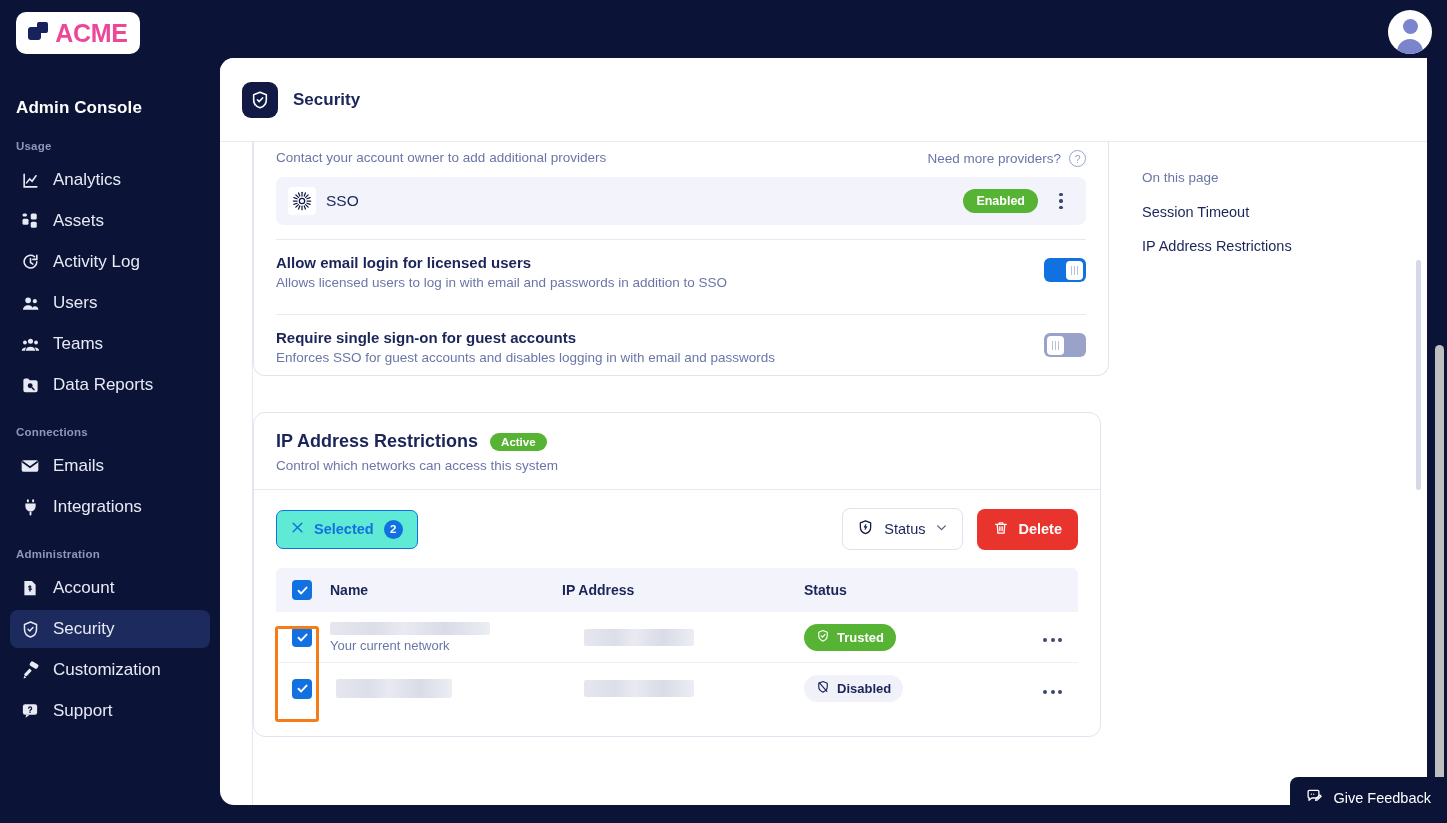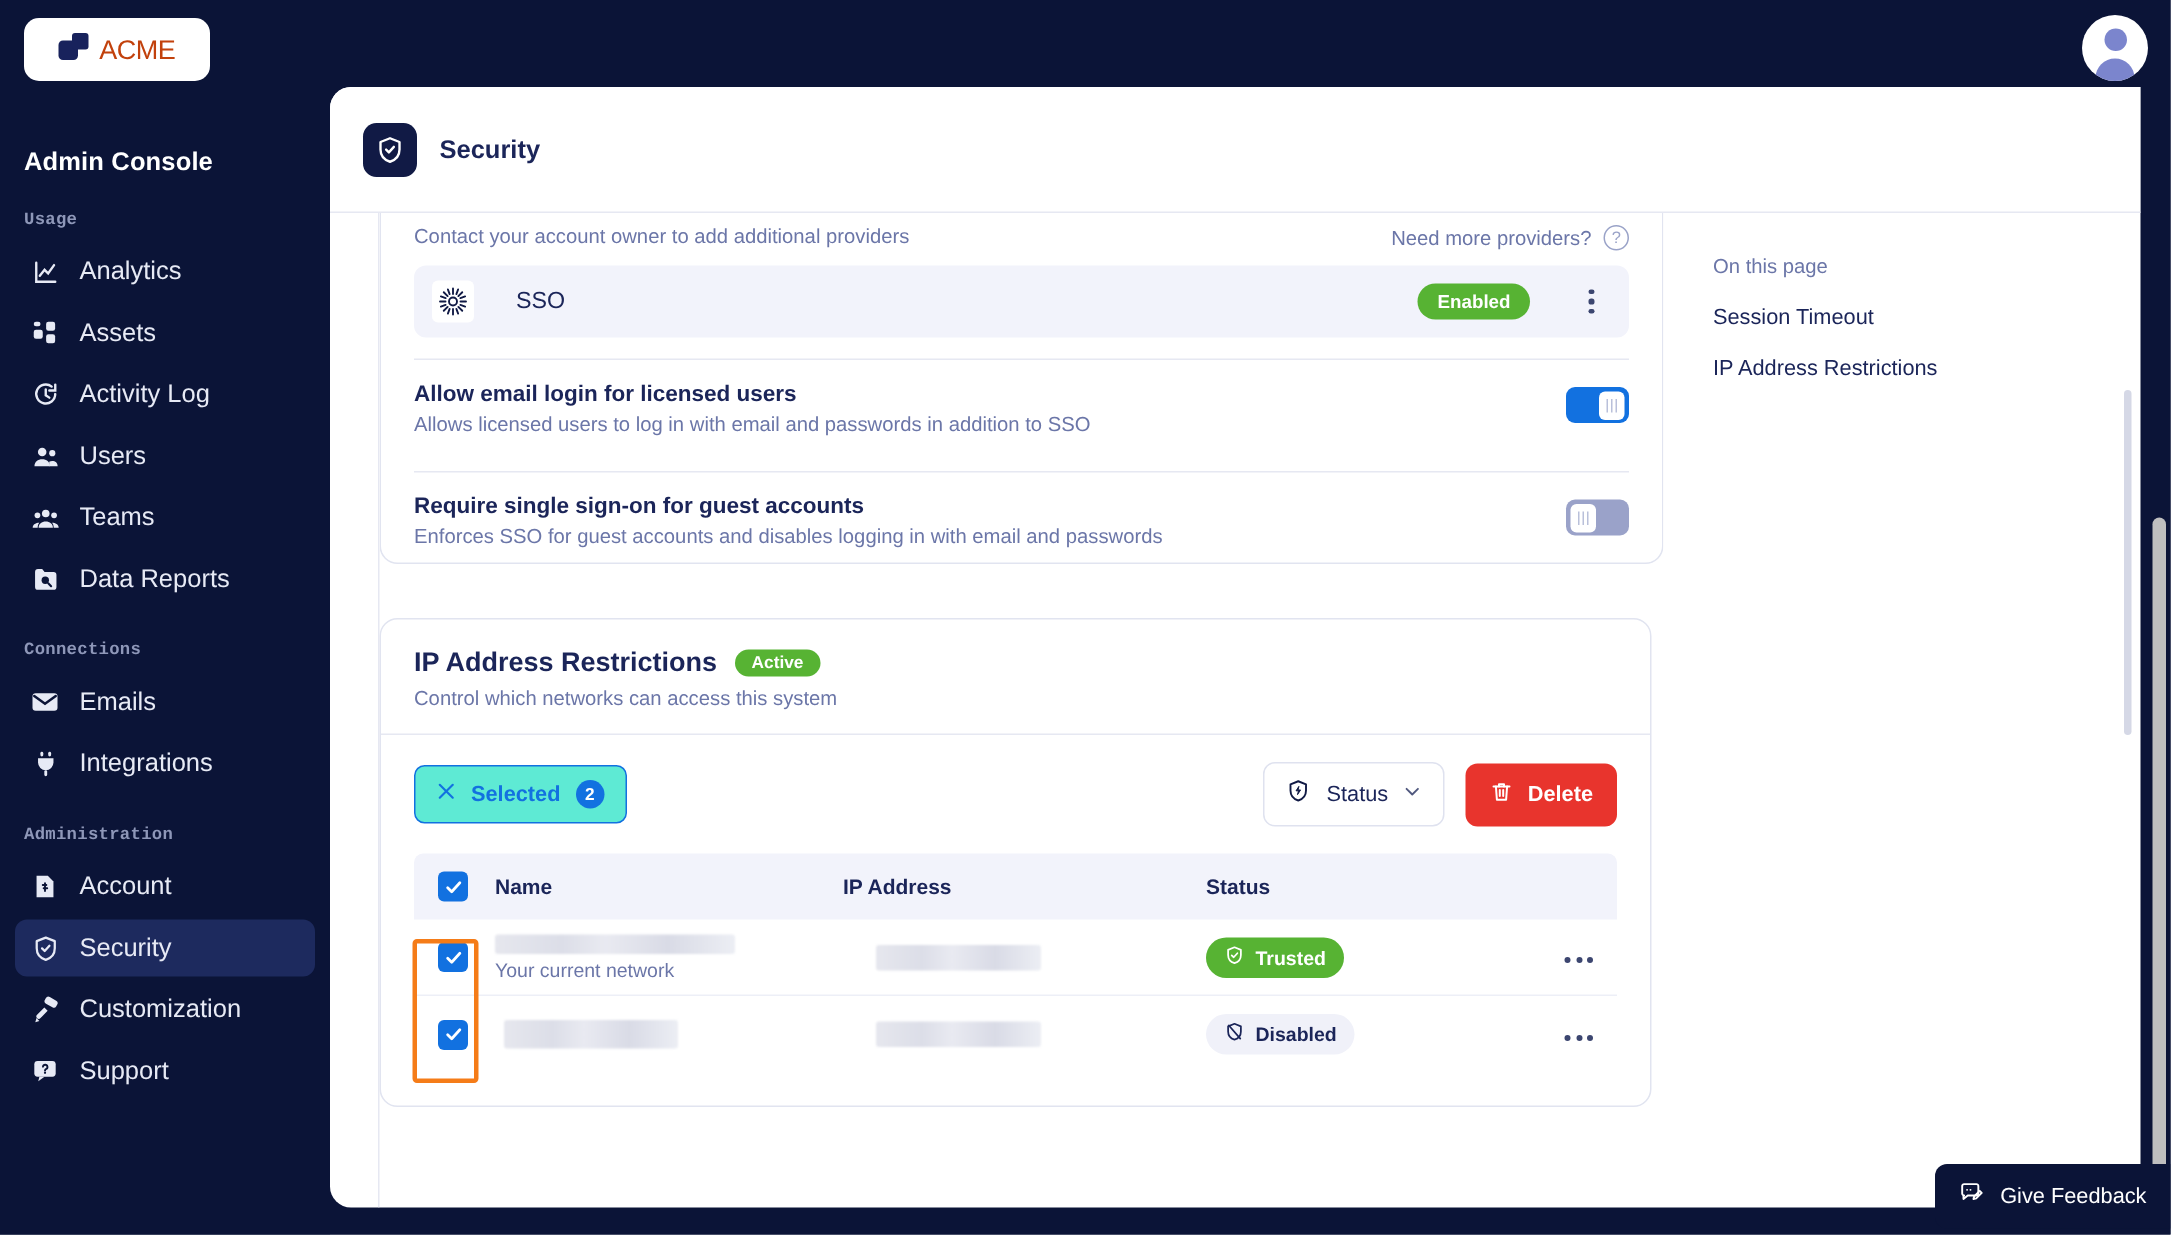--- a/index.html
+++ b/index.html
@@ -24,31 +24,31 @@
   #logo .mark { width: 22px; height: 22px; position: relative; }
   #logo .mark .sq1 {
     position: absolute; left: 0; top: 5px; width: 13px; height: 13px;
     background: #18225c; border-radius: 3px;
   }
   #logo .mark .sq2 {
     position: absolute; left: 9px; top: 0px; width: 11px; height: 11px;
     background: #18225c; border-radius: 2px;
   }
   #logo .wordmark {
-    font-size: 18px; font-weight: normal; color: #c2410c; letter-spacing: -0.3px;
+    font-size: 25px; font-weight: bold; color: #ec4899; letter-spacing: -0.3px;
   }
 
   #console-title {
     margin-top: 44px; padding: 0 16px; font-size: 17px; font-weight: bold;
     color: #ffffff; letter-spacing: 0.1px;
   }
 
   .nav-section {
     margin-top: 22px; padding: 0 16px 6px 16px;
-    font-size: 11.5px; color: #8e97b8; font-weight: bold; letter-spacing: 0.2px; font-family: Liberation Mono, monospace;
+    font-size: 11.5px; color: #8e97b8; font-weight: bold; letter-spacing: 0.2px;
   }
   .nav-item {
     display: flex; align-items: center; gap: 13px;
     height: 38px; margin: 3px 10px; padding: 0 10px;
     border-radius: 8px; color: #e7eaf5; font-size: 17px; cursor: pointer;
   }
   .nav-item.active { background: #1d2a5e; }
   .nav-item .ico { width: 20px; height: 20px; display: flex; align-items: center; justify-content: center; flex: 0 0 20px; }
   .nav-item .ico svg { display: block; }
 
@@ -105,21 +105,21 @@
   .card-note .lead { font-size: 13.5px; color: #6b76a8; }
   .card-note .right { display: flex; align-items: center; gap: 8px; }
   .card-note .right .more { font-size: 13.5px; color: #6b76a8; }
   .help-circle {
     width: 17px; height: 17px; border-radius: 50%; border: 1.4px solid #9aa3c8;
     color: #9aa3c8; font-size: 11px; display: flex; align-items: center; justify-content: center;
   }
 
   .sso-row {
     margin: 4px 22px 0 22px; background: #f2f3fb; border-radius: 8px;
-    height: 48px; display: flex; align-items: center; padding: 0 12px; gap: 28px;
+    height: 48px; display: flex; align-items: center; padding: 0 12px; gap: 10px;
   }
   .sso-logo {
     width: 28px; height: 28px; background: #fff; border-radius: 4px;
     display: flex; align-items: center; justify-content: center;
   }
   .sso-name { font-size: 15.5px; color: #1b2559; font-weight: 500; flex: 1; }
   .pill-green {
     background: #57b333; color: #fff; font-size: 12.5px; font-weight: bold;
     border-radius: 999px; padding: 5px 13px;
   }

